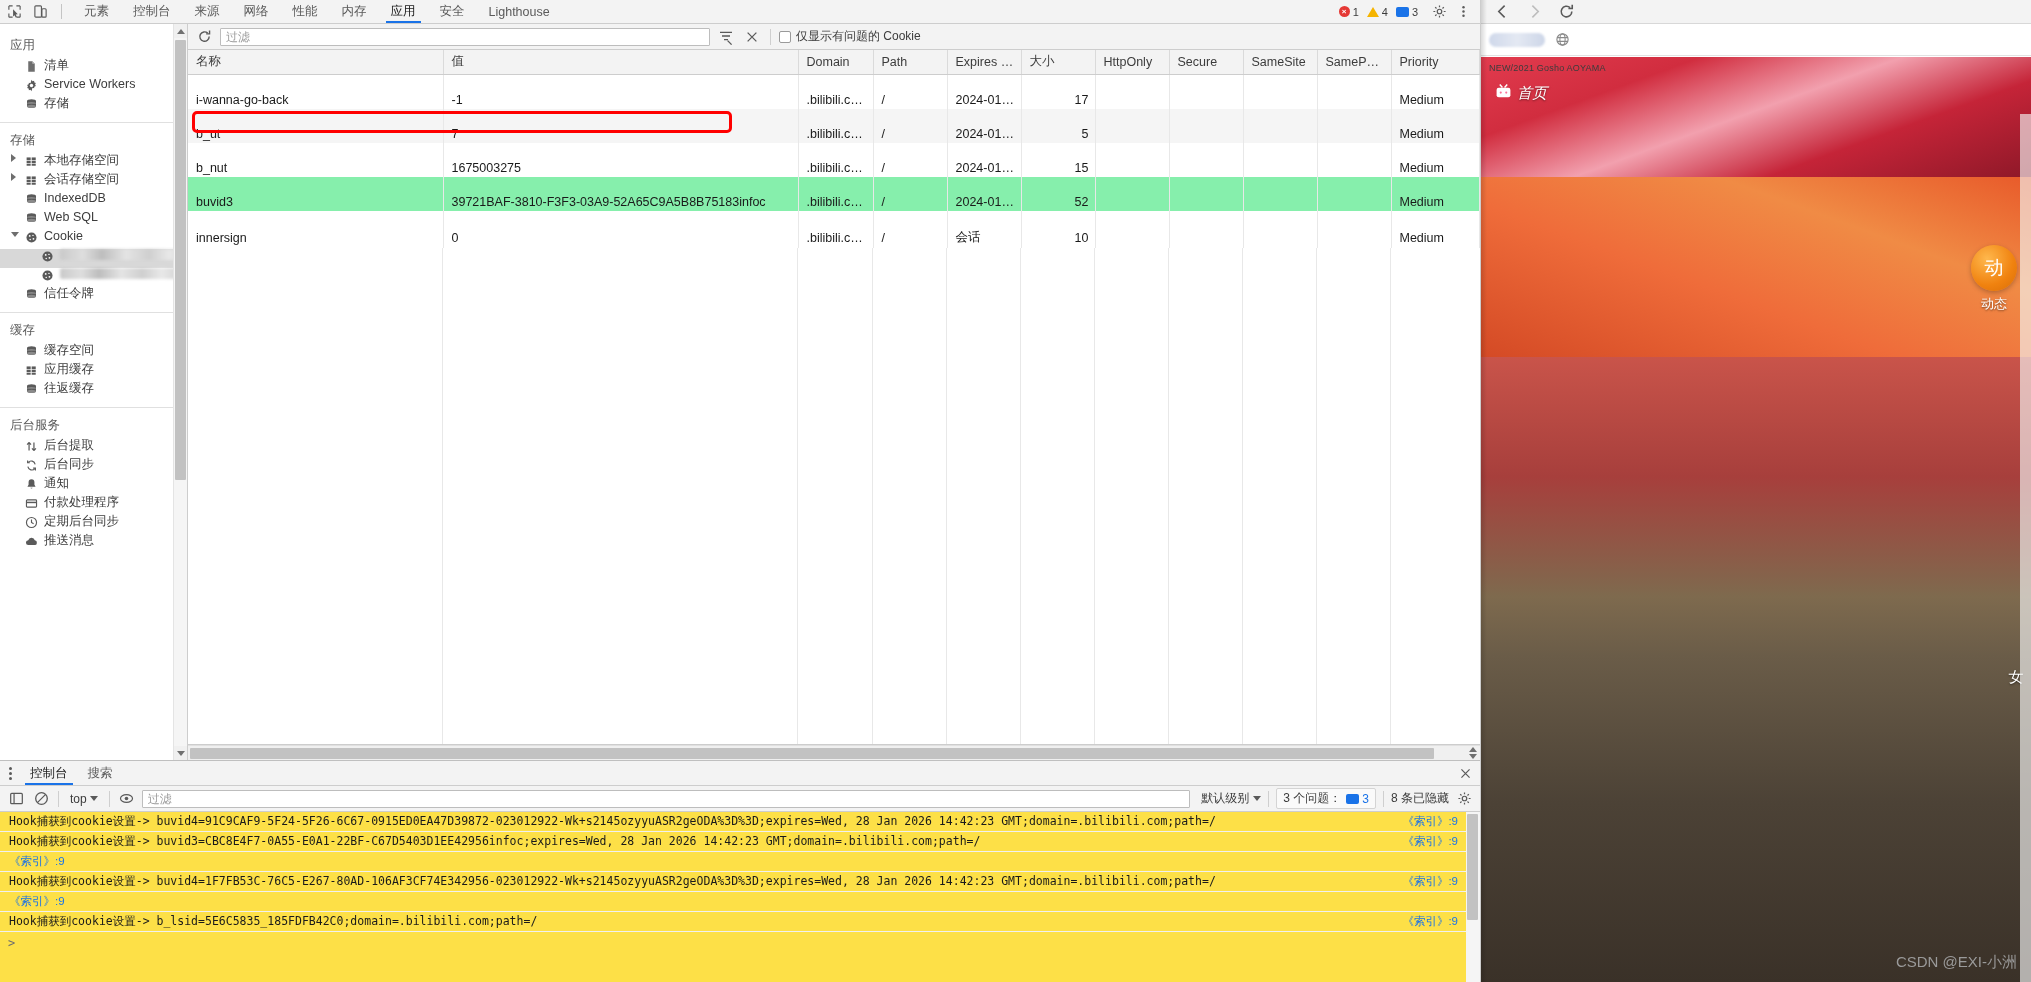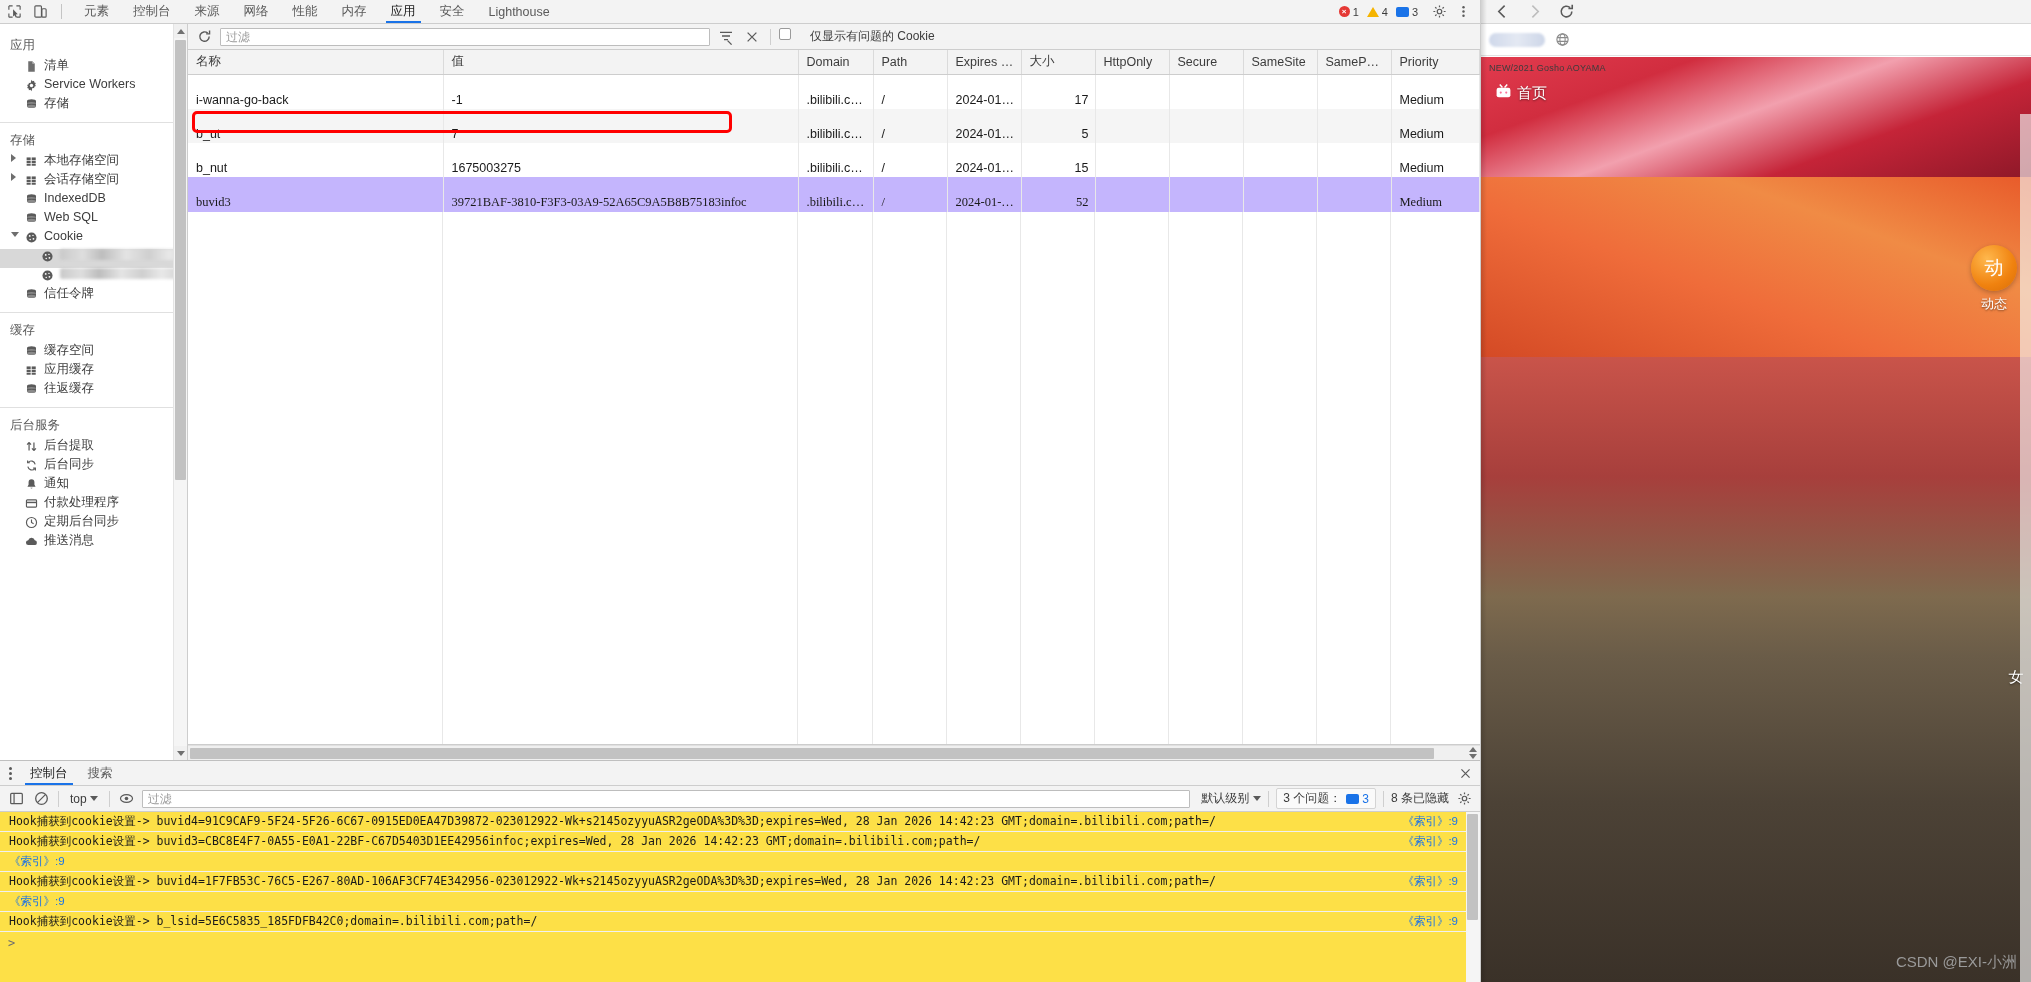--- a/index.html
+++ b/index.html
@@ -237,21 +237,21 @@
     background: #fff;
     font-size: 12px;
     color: #888;
     padding: 0 5px;
     line-height: 16px;
     border-radius: 1px;
   }
   .filter-input.empty { color: #9b9b9b; }
   .tb-vsep { width: 1px; height: 16px; background: #cfcfcf; margin: 0 2px; }
   .checkbox-wrap {
-    display: flex; align-items: flex-start; gap: 19px;
+    display: flex; align-items: center; gap: 5px;
     font-size: 12px; color: #3c3c3c;
     white-space: nowrap;
   }
   .chk {
     width: 12px; height: 12px;
     border: 1px solid #9a9a9a;
     background: #fff;
     border-radius: 2px;
   }
 
@@ -287,21 +287,21 @@
   table.cookies td {
     padding: 18px 6px 2px 8px;
     border-right: 1px solid #e8e8e8;
     color: #1a1a1a;
     height: 19px;
     white-space: nowrap;
     overflow: hidden;
     text-overflow: ellipsis;
   }
   table.cookies tbody tr:nth-child(even) { background: #f5f5f5; }
-  table.cookies tbody tr.highlighted { background: #c4b5fd; font-family: Liberation Serif, serif; }
+  table.cookies tbody tr.highlighted { background: #86efac; }
   td.num { text-align: right; padding-right: 10px; }
   .empty-body {
     flex: 1;
     display: flex;
     background: #ffffff;
   }
   .empty-col {
     border-right: 1px solid #e8e8e8;
     height: 100%;
   }
@@ -540,20 +540,21 @@
     filter: blur(0.3px);
   }
   .home-pill {
     position: absolute;
     top: 26px; left: 14px;
     display: flex; align-items: center; gap: 5px;
     color: #ffffff;
     font-size: 15px;
     z-index: 5;
     text-shadow: 0 1px 2px rgba(0,0,0,.5);
+    font-style: italic;
   }
   .side-float {
     position: absolute;
     right: 14px; top: 188px;
     z-index: 6;
     display: flex; flex-direction: column; align-items: center; gap: 4px;
   }
   .float-circle {
     width: 46px; height: 46px; border-radius: 50%;
     background: radial-gradient(circle at 35% 30%, #ffb84d, #f0820f 60%, #d96d06);
@@ -1020,20 +1021,33 @@
                 <td>.bilibili.com</td>
                 <td>/</td>
                 <td>2024-01-2...</td>
                 <td class="num">52</td>
                 <td></td>
                 <td></td>
                 <td></td>
                 <td></td>
                 <td>Medium</td>
               </tr>
+              <tr>
+                <td>innersign</td>
+                <td>0</td>
+                <td>.bilibili.com</td>
+                <td>/</td>
+                <td>会话</td>
+                <td class="num">10</td>
+                <td></td>
+                <td></td>
+                <td></td>
+                <td></td>
+                <td>Medium</td>
+              </tr>
             </tbody>
           </table>
 
           <div class="empty-body">
             <div class="empty-col" style="width:255px"></div>
             <div class="empty-col" style="width:355px"></div>
             <div class="empty-col" style="width:75px"></div>
             <div class="empty-col" style="width:74px"></div>
             <div class="empty-col" style="width:74px"></div>
             <div class="empty-col" style="width:74px"></div>

